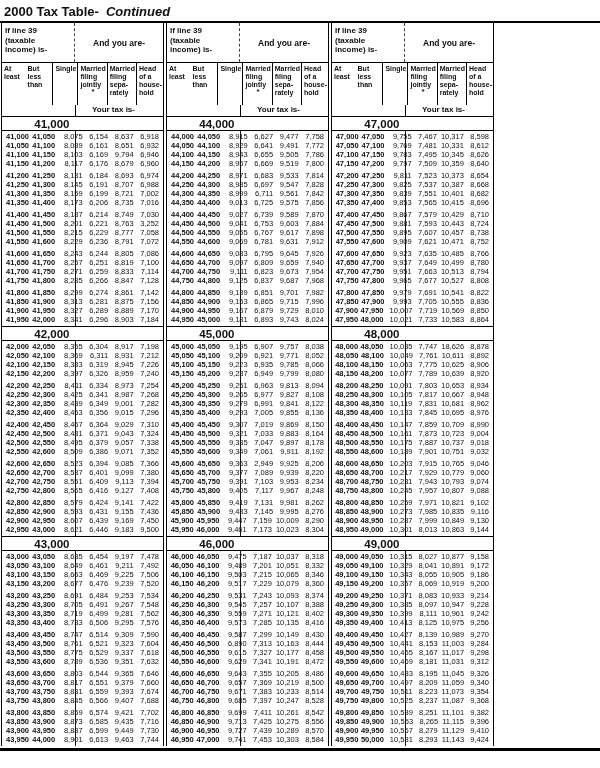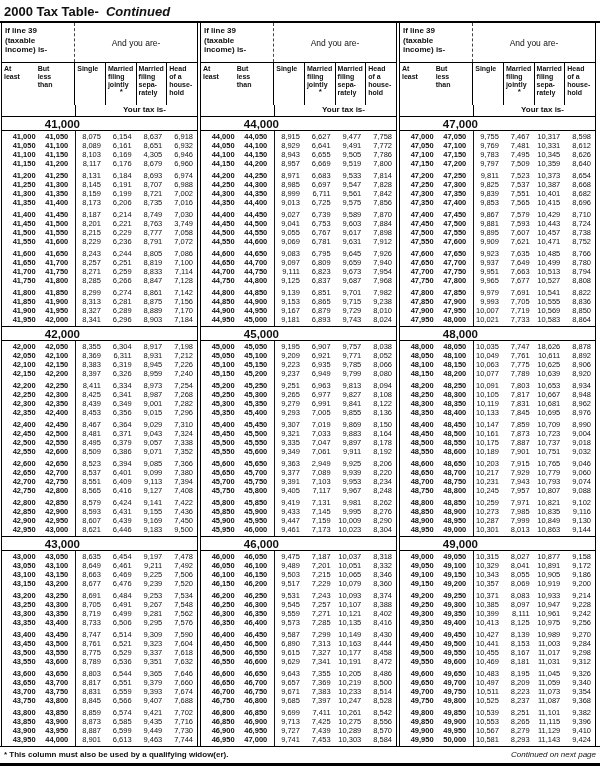--- a/index.html
+++ b/index.html
@@ -6,41 +6,41 @@
   html,body { background:#fff; }
   body {
     width:600px; height:768px; overflow:hidden;
     color:#101010;
     font-family:"Liberation Sans", sans-serif;
   }
   .page { width:600px; }
   .title-row { padding:4px 0 2px 4px; font-size:13px; font-weight:bold; }
   .title-cont { font-style:italic; margin-left:7px; }
   .tbl { display:flex; border-top:2px solid #000; padding:0 1px; }
-  .group { width:197px; border-left:1px solid #000; border-right:1px solid #000; margin-right:2px; }
+  .group { width:163px; border-left:1px solid #000; border-right:1px solid #000; margin-right:2px; }
   .group:last-child { margin-right:0; }
 
   .h1 { display:flex; height:40px; border-bottom:1px solid #000; }
   .h1 .inc { width:73px; border-right:1px dashed #444; font-weight:bold; font-size:8px;
              line-height:1.2; padding:3px 2px 0 3px; white-space:pre-line; }
   .h1 .you { flex:1; display:flex; align-items:center; justify-content:center;
-             font-weight:normal; font-size:8.5px; }
+             font-weight:bold; font-size:8.5px; }
 
   .h2 { display:flex; height:42px; }
   .h2 .c { font-size:7px; font-weight:bold; line-height:1.15; padding:2px 1px 0 2px; }
   .h2 .c, .h2 .c span { white-space:pre-line; }
   .w-al { width:34px; }
   .w-bl { width:39px; }
   .w-t  { width:31px; }
   .vl   { border-left:1px solid #000; }
   .star { display:block; text-align:center; line-height:5px; font-size:8px; }
 
   .h3 { display:flex; height:11px; }
   .h3 .sp { width:73px; }
-  .h3 .yt { flex:1; border-left:1px solid #000; text-align:center;
+  .h3 .yt { flex:1; border-left:1px solid #000; text-align:left;
             font-weight:bold; font-size:8px; line-height:10px;padding-left:16px; }
 
   .band { border-top:1px solid #000; border-bottom:1px solid #000; height:15px;
           display:flex; align-items:center; }
   .band .lbl { width:62%; text-align:center; font-weight:bold; font-size:11.5px; }
 
   .sec-body { position:relative; padding:1px 0 2px 0; }
   .sec-body::before { content:""; position:absolute; left:73px; top:0; bottom:0;
                       width:1px; background:#151515; }
   .block { margin-bottom:3px; }
@@ -115,21 +115,21 @@
                 <span class="ct">8,089</span>
                 <span class="ct">6,161</span>
                 <span class="ct">8,651</span>
                 <span class="ct">6,932</span>
               </div>
               <div class="row">
                 <span class="ca">41,100</span>
                 <span class="cb">41,150</span>
                 <span class="ct">8,103</span>
                 <span class="ct">6,169</span>
-                <span class="ct">4,305</span>
+                <span class="ct">9,794</span>
                 <span class="ct">6,946</span>
               </div>
               <div class="row">
                 <span class="ca">41,150</span>
                 <span class="cb">41,200</span>
                 <span class="ct">8,117</span>
                 <span class="ct">6,176</span>
                 <span class="ct">8,679</span>
                 <span class="ct">6,960</span>
               </div>
@@ -176,21 +176,21 @@
                 <span class="ct">6,214</span>
                 <span class="ct">8,749</span>
                 <span class="ct">7,030</span>
               </div>
               <div class="row">
                 <span class="ca">41,450</span>
                 <span class="cb">41,500</span>
                 <span class="ct">8,201</span>
                 <span class="ct">6,221</span>
                 <span class="ct">8,763</span>
-                <span class="ct">3,749</span>
+                <span class="ct">3,252</span>
               </div>
               <div class="row">
                 <span class="ca">41,500</span>
                 <span class="cb">41,550</span>
                 <span class="ct">8,215</span>
                 <span class="ct">6,229</span>
                 <span class="ct">8,777</span>
                 <span class="ct">7,058</span>
               </div>
               <div class="row">
@@ -803,21 +803,21 @@
                 <span class="ct">6,851</span>
                 <span class="ct">9,701</span>
                 <span class="ct">7,982</span>
               </div>
               <div class="row">
                 <span class="ca">44,850</span>
                 <span class="cb">44,900</span>
                 <span class="ct">9,153</span>
                 <span class="ct">6,865</span>
                 <span class="ct">9,715</span>
-                <span class="ct">9,238</span>
+                <span class="ct">7,996</span>
               </div>
               <div class="row">
                 <span class="ca">44,900</span>
                 <span class="cb">44,950</span>
                 <span class="ct">9,167</span>
                 <span class="ct">6,879</span>
                 <span class="ct">9,729</span>
                 <span class="ct">8,010</span>
               </div>
               <div class="row">
@@ -1736,18 +1736,14 @@
                 <span class="ct">8,293</span>
                 <span class="ct">11,143</span>
                 <span class="ct">9,424</span>
               </div>
             </div>
           </div>
         </div>
   </div>
 </div>
 
-  <div class="foot">
-    <span class="note">* This column must also be used by a qualifying widow(er).</span>
-    <span class="cont">Continued on next page</span>
-  </div>
   <div class="bottom-bar"></div>
 </div>
 
 </body></html>

